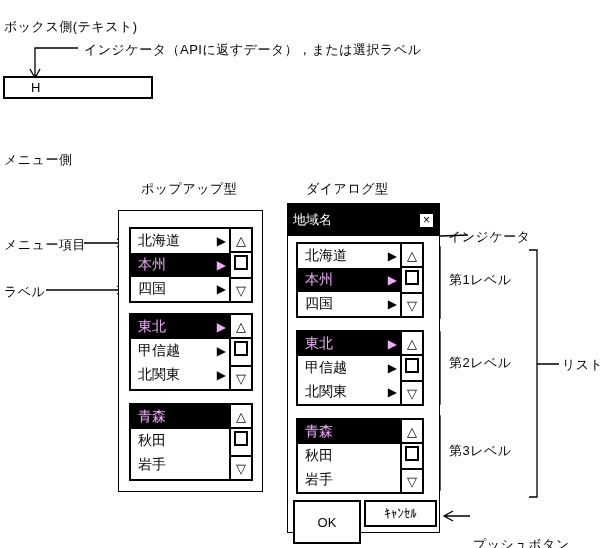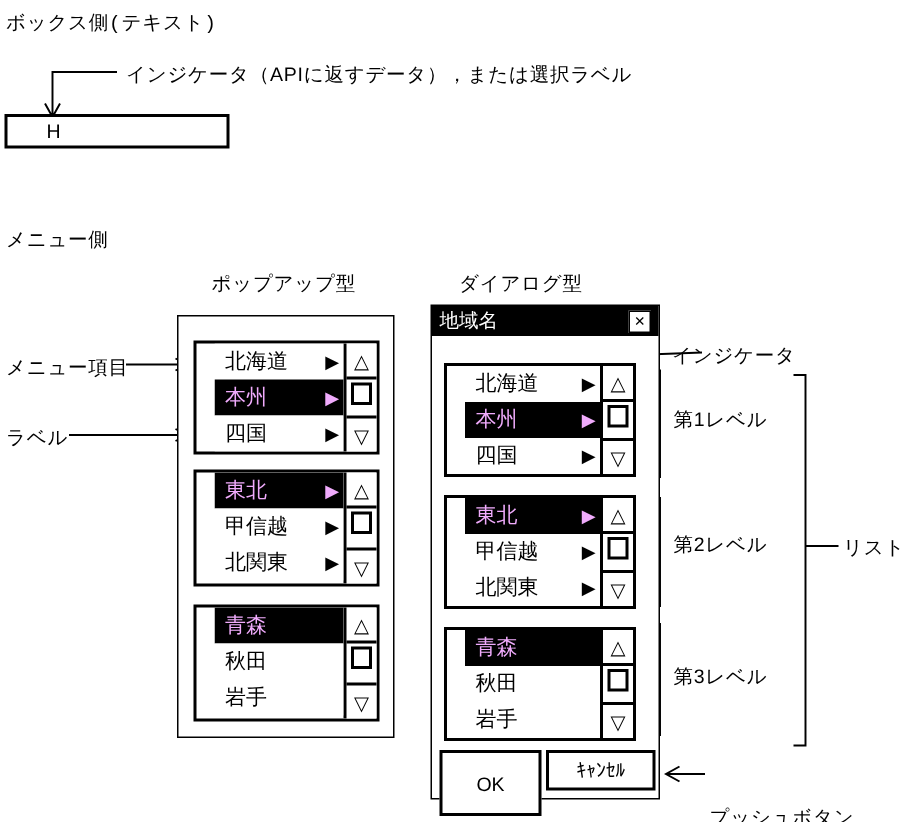--- a/index.html
+++ b/index.html
@@ -24,21 +24,20 @@
   }
 
   
   .frame { border: 1px solid #000; background: #fff; }
 
   
   .listbox {
     position: absolute;
     border: 2px solid #000; background: #fff;
     display: flex;
-    padding-left: 12px;
   }
   .items { flex: 1; display: flex; flex-direction: column; overflow: hidden; }
   .row {
     height: 24px; display: flex; align-items: center;
     padding-left: 7px; font-size: 14px; white-space: nowrap;
     position: relative; background: #fff; color: #000;
   }
   .row.sel { background: #000; color: #f0abfc; }
   .row .sub {
     position: absolute; right: 3px; top: 50%;
@@ -52,21 +51,21 @@
   .sb-btn {
     height: 24px; display: flex; align-items: center; justify-content: center;
     font-size: 13px; line-height: 1;
   }
   .sb-up { border-bottom: 2px solid #000; }
   .sb-down { border-top: 2px solid #000; margin-top: auto; }
   .sb-thumb { width: 14px; height: 15px; border: 2px solid #000; margin: 2px auto 0; }
 
   
   .titlebar {
-    height: 20px; background: #000; color: #fff;
+    height: 32px; background: #000; color: #fff;
     display: flex; align-items: center;
     padding: 0 5px; font-size: 13px;
   }
   .closebox {
     margin-left: auto; width: 15px; height: 15px;
     background: #fff; color: #000; border: 1px solid #000;
     display: flex; align-items: center; justify-content: center;
     font-size: 12px; line-height: 1;
   }
   .btn {
@@ -95,21 +94,21 @@
     <path d="M84,243 H124 M117,239 L125,243 L117,247"></path>
     <path d="M46,290 H124 M117,286 L125,290 L117,294"></path>
     <path d="M468,235 L388,238 M382,229 L388,239 M394,230 L388,239"></path>
     <path d="M433,247 H440 V318 H433"></path>
     <path d="M433,332 H440 V404 H433"></path>
     <path d="M433,416 H440 V490 H433"></path>
     <path d="M529,250 H537 V497 H529 M537,364 H559"></path>
     <path d="M470,516 H445 M453,511 L444,516 L453,521"></path>
   </svg>
 
-  <div class="abs cap" style="left:4px; top:6px;font-family:Liberation Mono, monospace;">ボックス側(テキスト)</div>
+  <div class="abs cap" style="left:4px; top:18px;">ボックス側(テキスト)</div>
 
   <div class="abs cap" style="left:84px; top:41px;">インジケータ（APIに返すデータ），または選択ラベル</div>
 
   <div class="abs textbox" style="left:3px; top:76px; width:150px; height:23px;">
     <span>H</span>
   </div>
 
   <div class="abs cap" style="left:4px; top:151px;">メニュー側</div>
 
   <div class="abs cap" style="left:141px; top:180px;">ポップアップ型</div>

